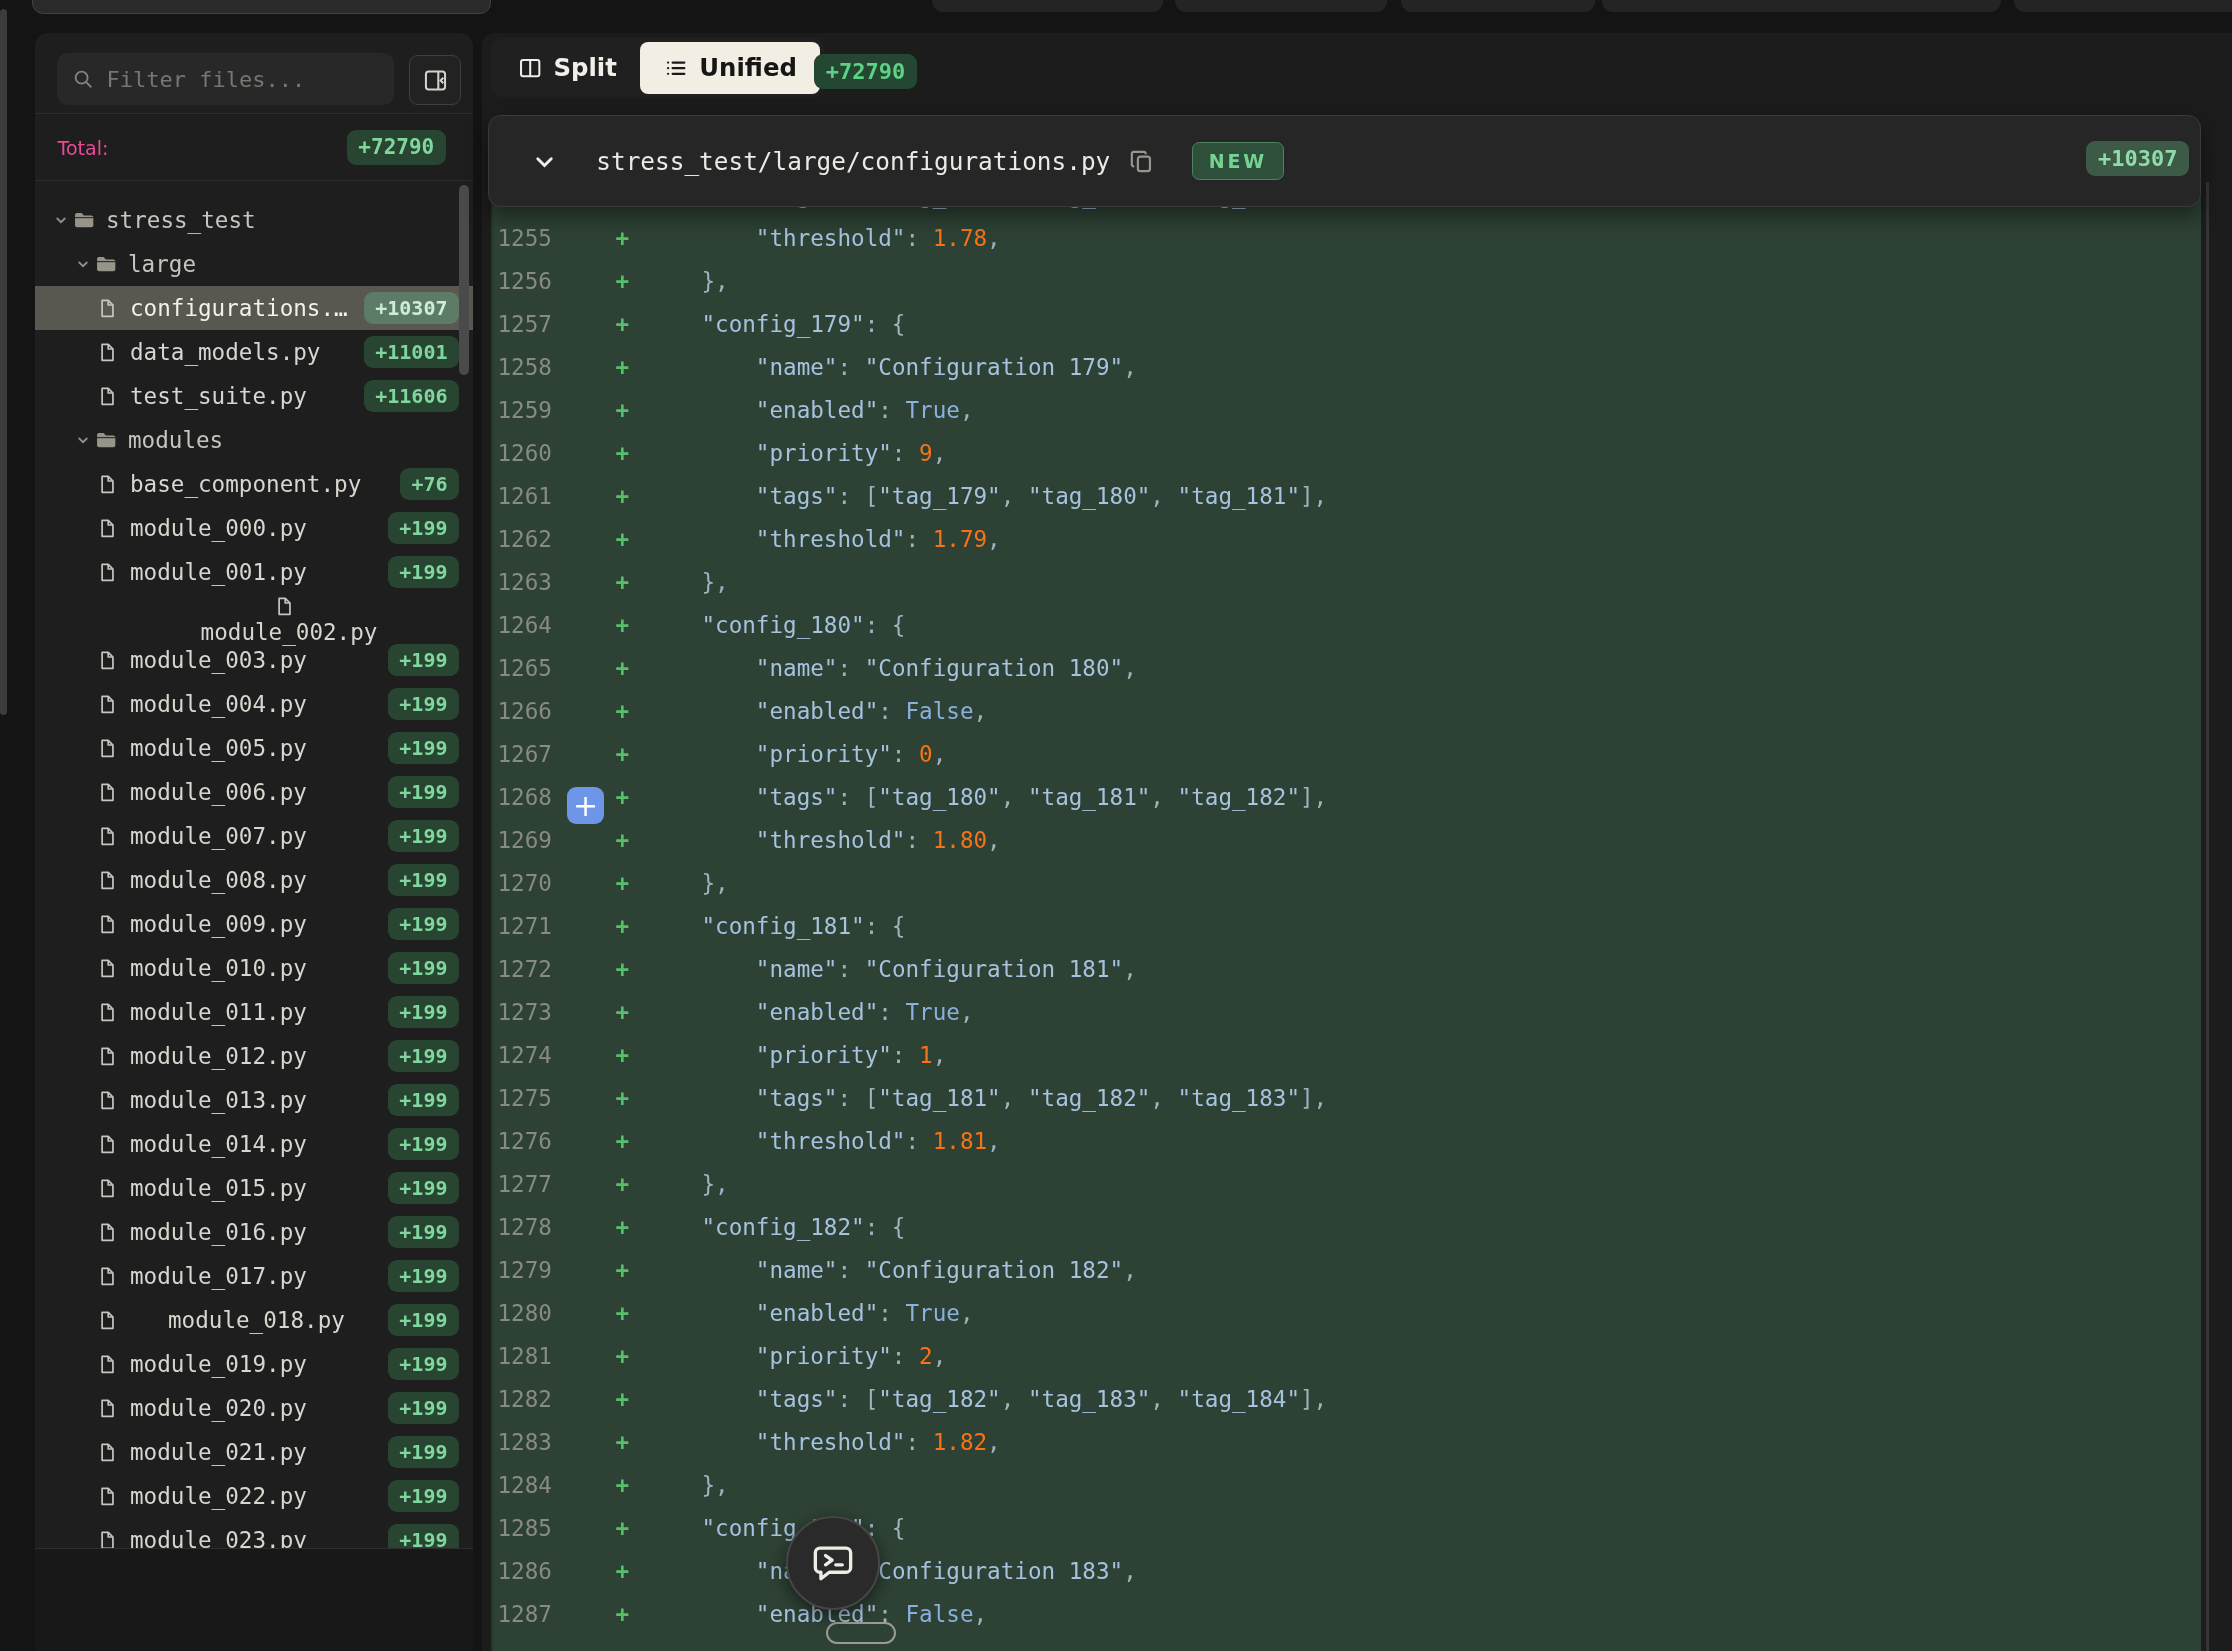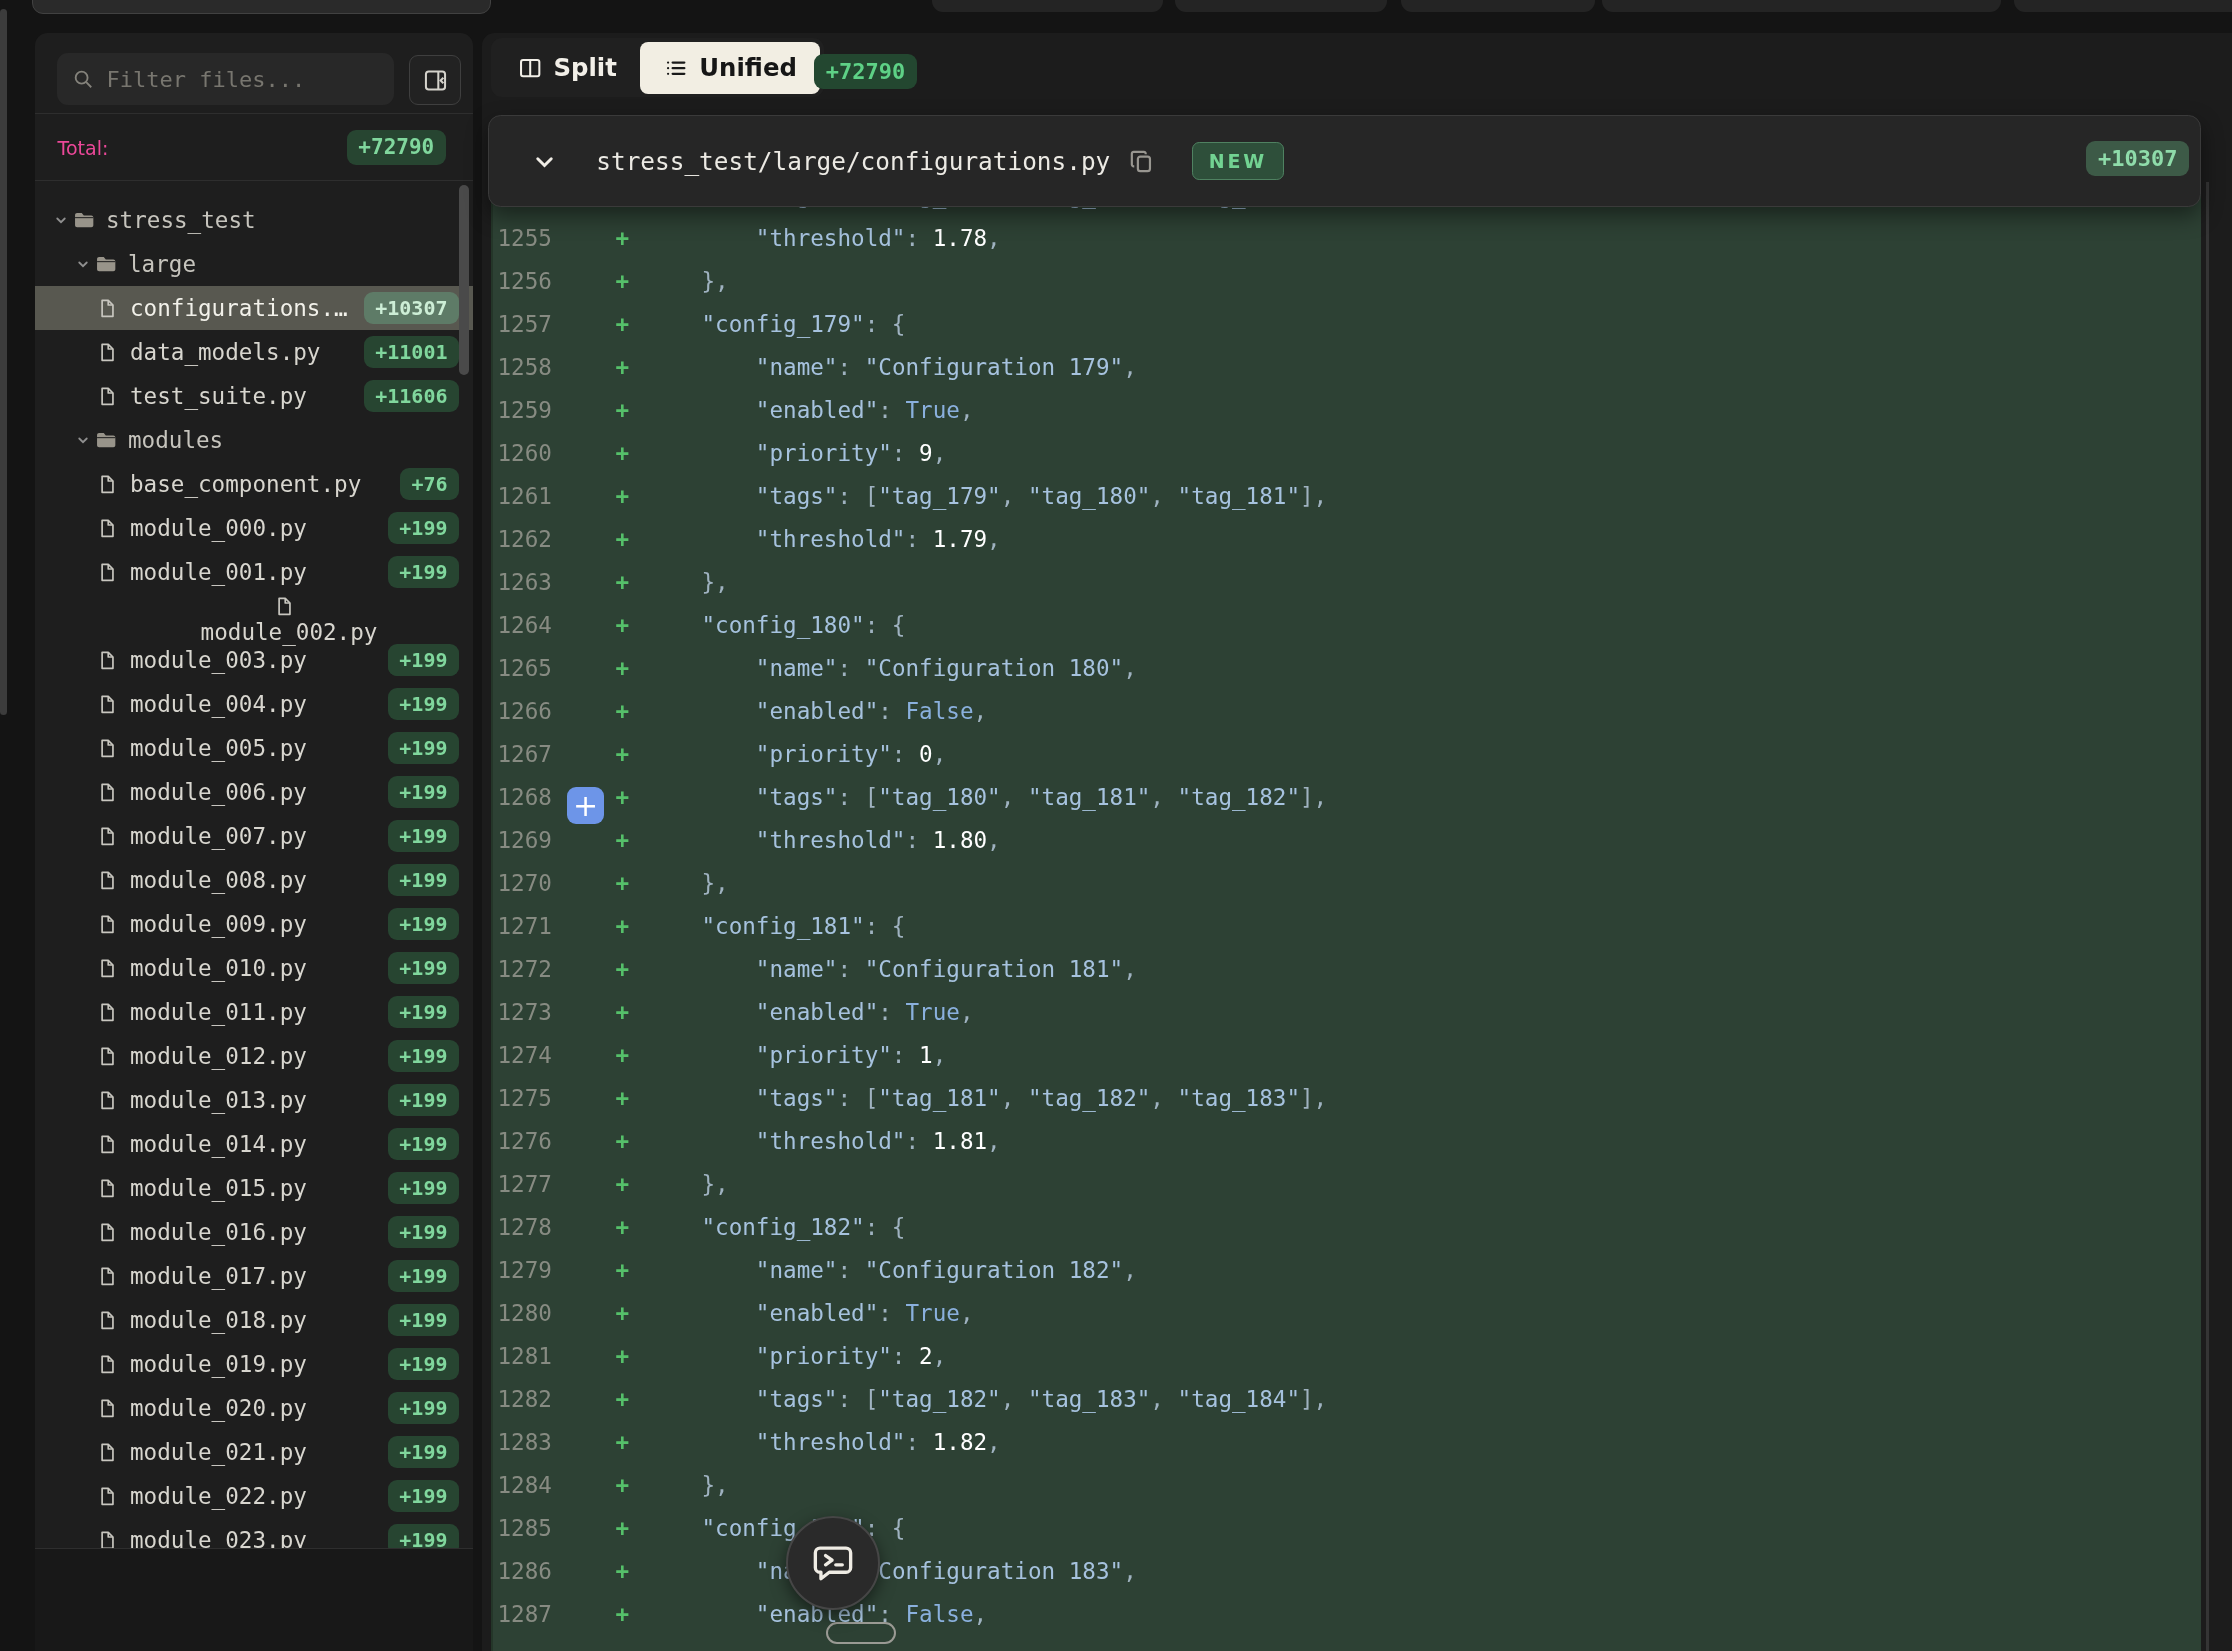--- a/index.html
+++ b/index.html
@@ -66,21 +66,21 @@
   #file-add-badge{position:absolute;right:11px;top:25px;background:#3d5a47;color:#8fdcaa;font-size:22px;}
 
   
   #diff{position:absolute;left:9px;top:149px;width:1710px;height:1469px;background:#2d4134;
         border-left:2.7px solid #243629;box-sizing:border-box;overflow:hidden;}
   .crow{position:relative;height:43px;display:flex;align-items:flex-start;
         font-family:"DejaVu Sans Mono",monospace;font-size:22.6px;white-space:pre;}
   .ln{display:inline-block;width:54px;margin-left:4.5px;text-align:right;color:#878b82;flex:0 0 auto;}
   .pm{display:inline-block;width:14.5px;margin-left:64px;color:#55c06a;font-weight:bold;flex:0 0 auto;}
   .ct{margin-left:17px;color:#9fb2c0;}
-  .tk-s{color:#a6c2de;} .tk-k{color:#8ab0dd;} .tk-n{color:#ffffff;}
+  .tk-s{color:#a6c2de;} .tk-k{color:#8ab0dd;} .tk-n{color:#f97316;}
   #diff-vline{position:absolute;left:1724px;top:149px;width:2.7px;height:1469px;background:#353535;}
 
   .addc-btn{position:absolute;left:74px;top:3.2px;width:37px;height:37px;background:#6d95e8;border-radius:9px;
             color:#fff;font-size:30px;line-height:37px;text-align:center;font-family:"DejaVu Sans",sans-serif;z-index:3;}
 
   
   #fab{position:absolute;left:786px;top:1516px;width:94px;height:94px;border-radius:50%;
        background:#2a2a2a;border:2.7px solid #464646;box-sizing:border-box;z-index:8;
        display:flex;align-items:center;justify-content:center;box-shadow:0 5.4px 16.3px rgba(0,0,0,.5);}
   #fab-pill{position:absolute;left:826px;top:1622px;width:70px;height:22px;border:2.7px solid #9a9a94;
@@ -383,21 +383,21 @@
         <div class="trow" style="padding-left: 61px;">
           <span class="ticon">
             <svg width="22.6" height="22.6" viewBox="0 0 24 24" fill="none" stroke="#c8c6bf" stroke-width="1.8" stroke-linejoin="round">
               <path d="M6.5 3.5 H13 L18 8.5 V20.5 H6.5 Z"></path>
               <polyline points="13,3.5 13,8.5 18,8.5"></polyline>
             </svg>
           </span>
           <span class="tlabel">module_017.py</span>
           <span class="badge">+199</span>
         </div>
-        <div class="trow" style="padding-left: 61px;">
+        <div class="trow" style="padding-left: 61px; gap: 38px;">
           <span class="ticon">
             <svg width="22.6" height="22.6" viewBox="0 0 24 24" fill="none" stroke="#c8c6bf" stroke-width="1.8" stroke-linejoin="round">
               <path d="M6.5 3.5 H13 L18 8.5 V20.5 H6.5 Z"></path>
               <polyline points="13,3.5 13,8.5 18,8.5"></polyline>
             </svg>
           </span>
           <span class="tlabel">module_018.py</span>
           <span class="badge">+199</span>
         </div>
         <div class="trow" style="padding-left: 61px;">

